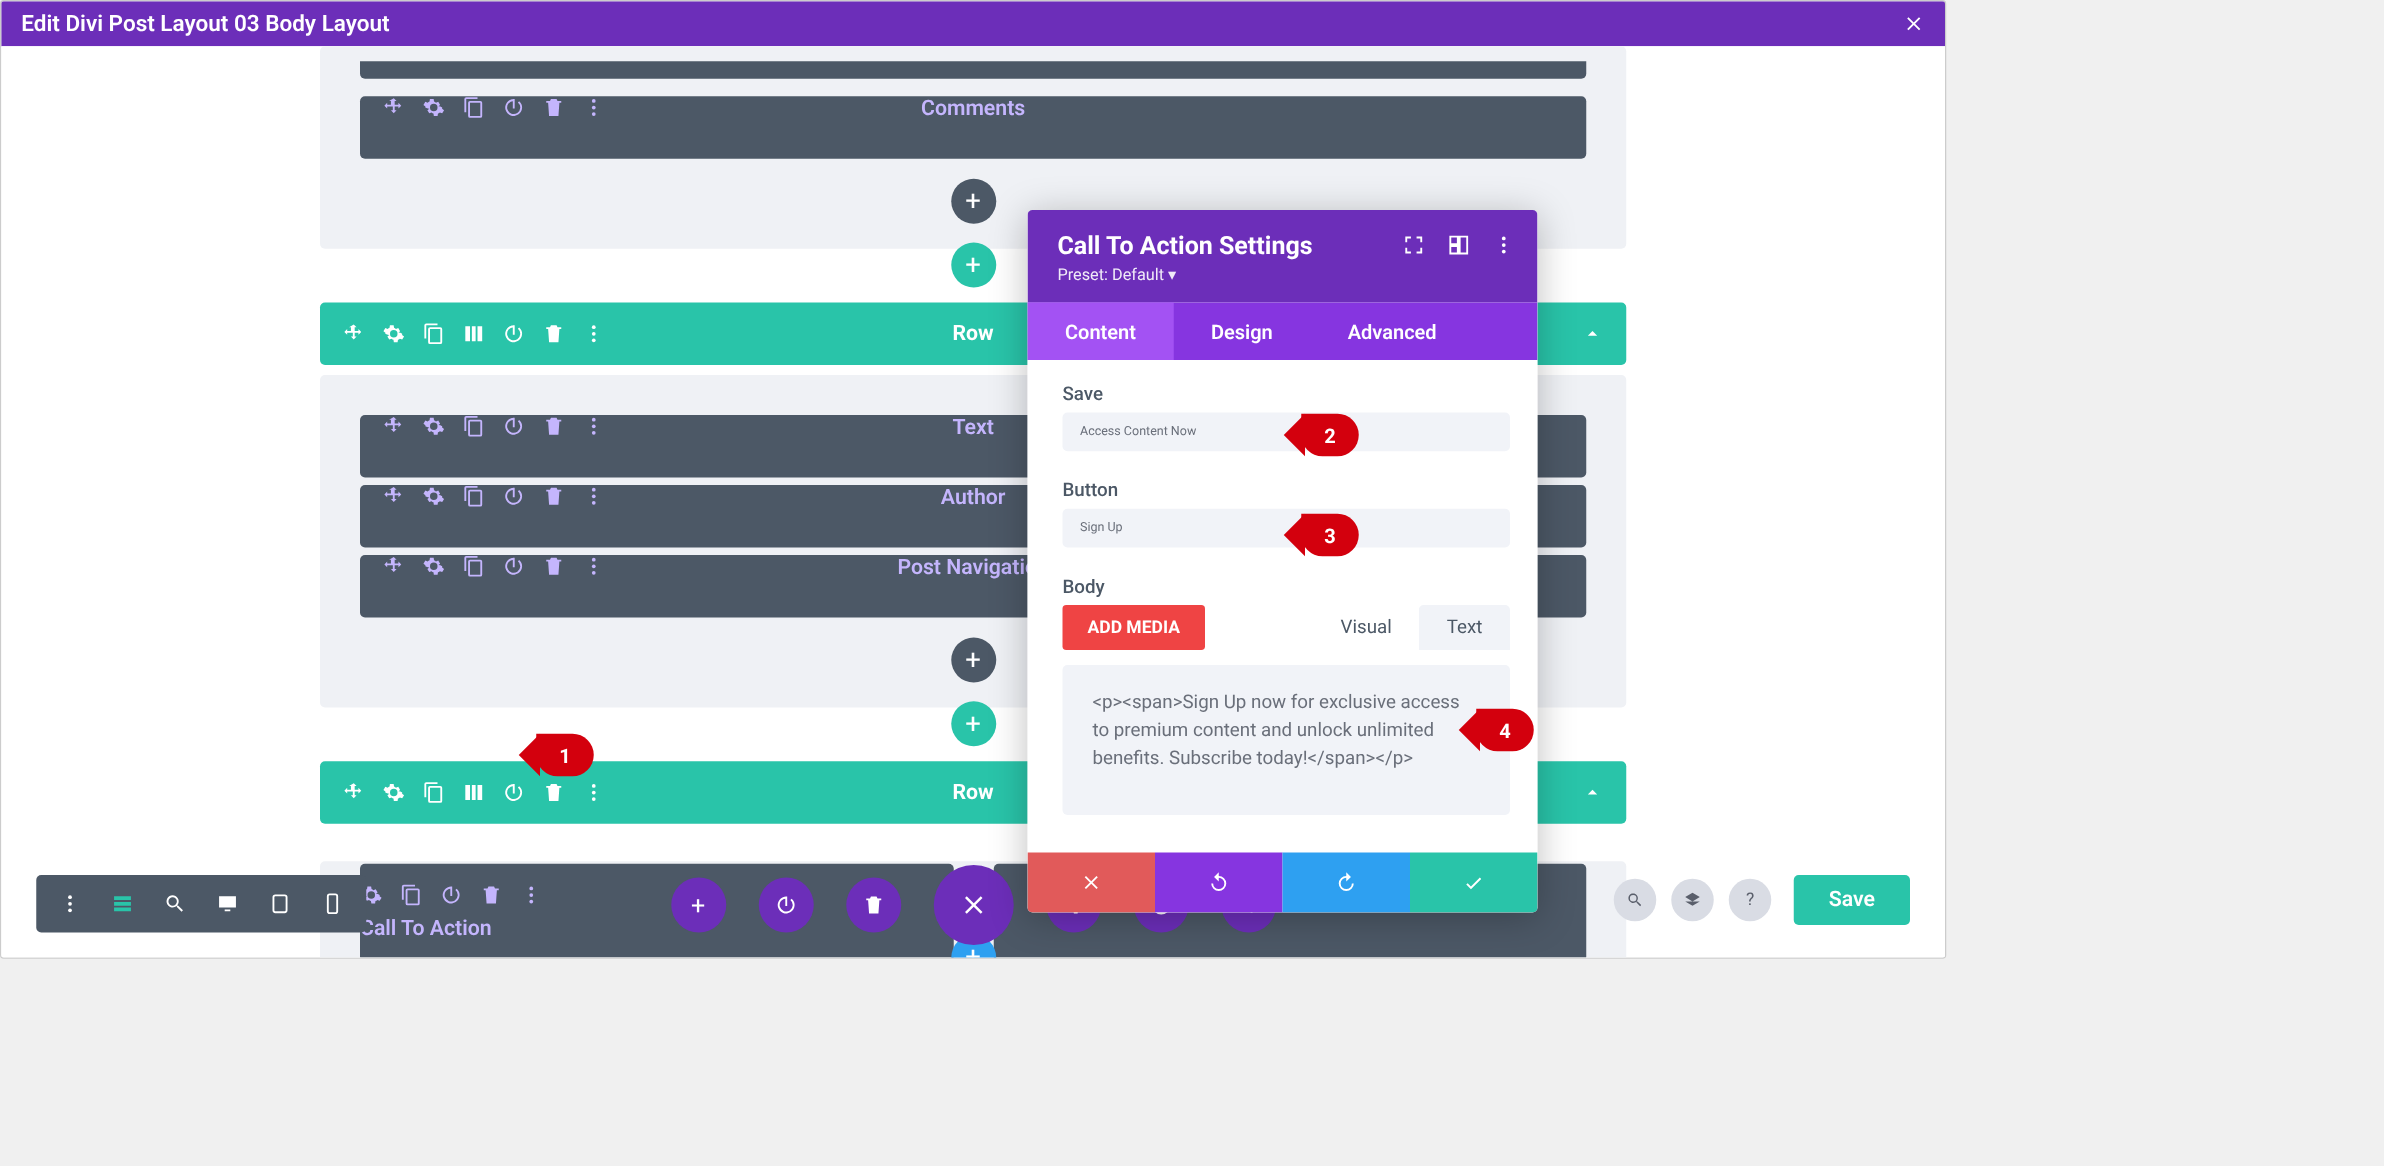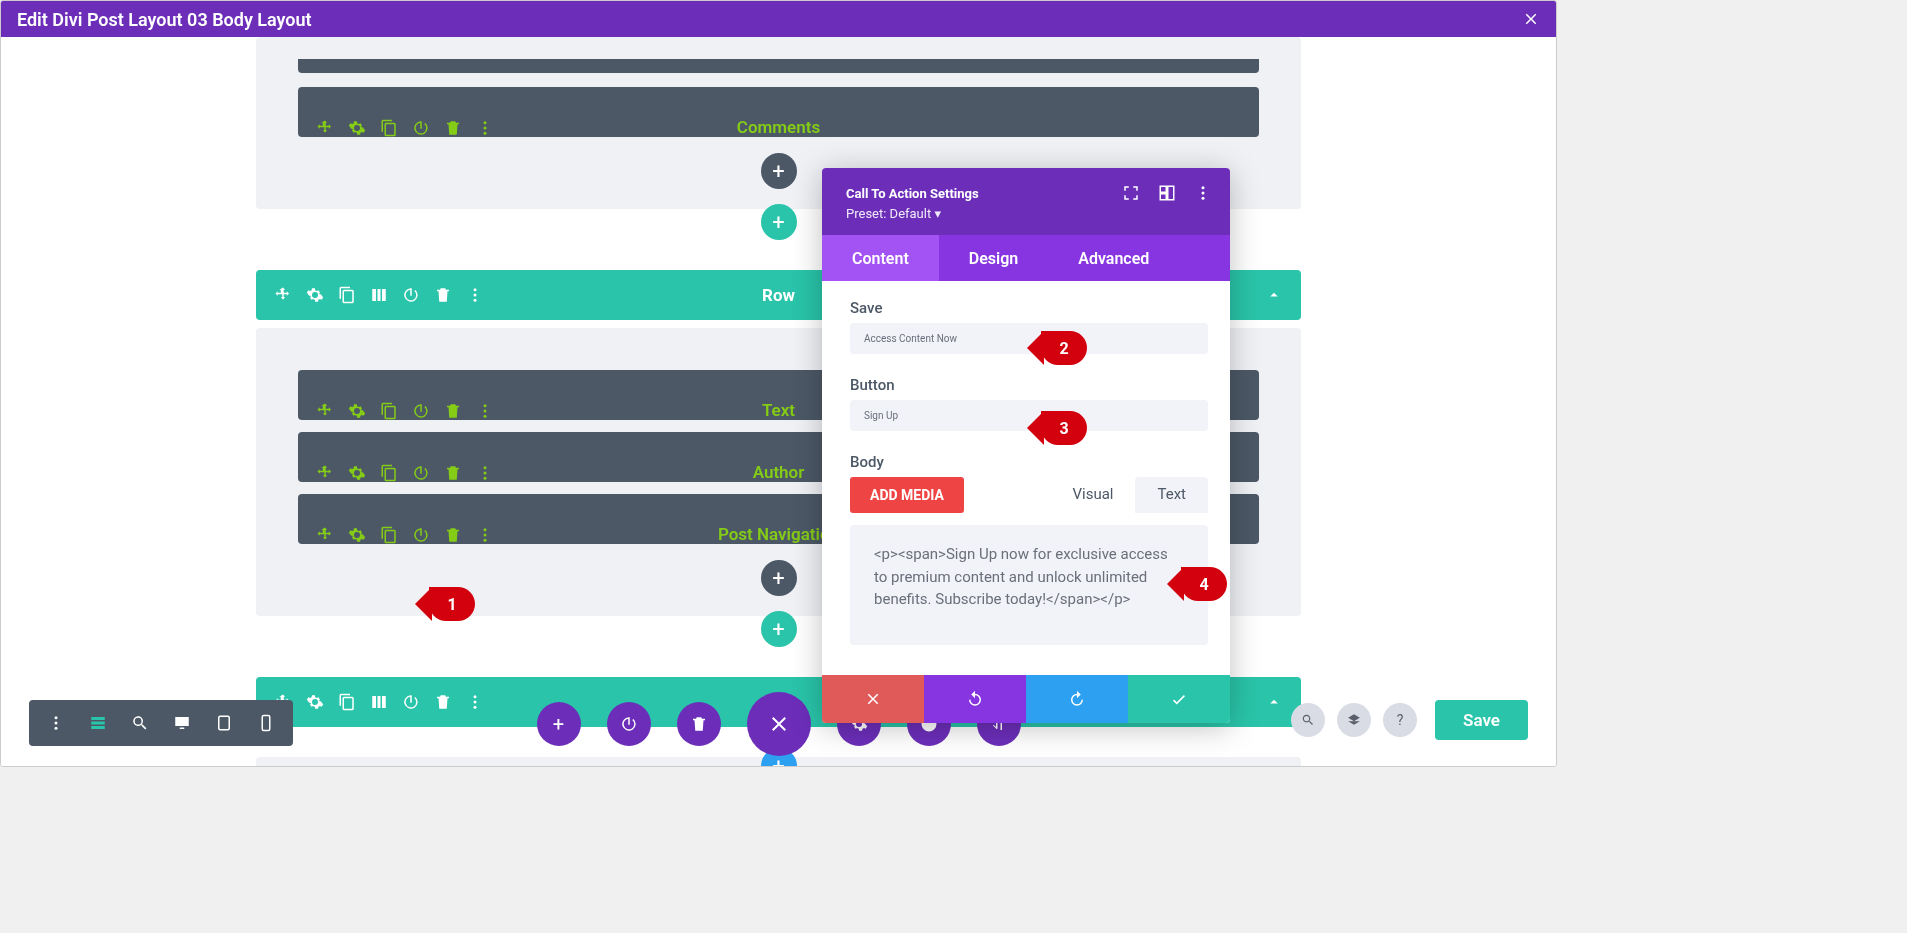--- a/index.html
+++ b/index.html
@@ -11,26 +11,26 @@
 
 .top-bar { height: 36px; background: #6c2eb9; color: #fff; display: flex; align-items: center; padding: 0 16px; font-weight: 600; font-size: 18px; justify-content: space-between; }
 
 
 .content-area { position: absolute; top: 36px; left: 0; right: 0; bottom: 0; background: #fff; padding: 0 255px 0 255px; overflow: hidden; }
 
 
 .light-panel { background: #eff1f5; border-radius: 4px; padding: 0 30px 20px 30px; margin-top: 8px; }
 
 
-.module-bar { background: #4c5866; color: #84cc16; height: 50px; border-radius: 4px; display: flex; align-items: flex-end; position: relative; margin: 12px; }
+.module-bar { background: #4c5866; color: #c4b5fd; height: 50px; border-radius: 4px; display: flex; align-items: flex-start; position: relative; margin: 2px; }
 .module-bar .icons { display: flex; gap: 14px; padding-left: 18px; align-items: center; }
 .module-bar .label { position: absolute; left: 0; right: 0; text-align: center; font-weight: 600; font-size: 17px; pointer-events: none; }
 
 
-.row-bar { background: #29c4a9; color: #fff; height: 50px; border-radius: 4px; display: flex; align-items: center; position: relative; margin-top: 30px; }
+.row-bar { background: #29c4a9; color: #fff; height: 50px; border-radius: 4px; display: flex; align-items: center; position: relative; margin-top: 12px; }
 .row-bar .icons { display: flex; gap: 14px; padding-left: 18px; align-items: center; }
 .row-bar .label { position: absolute; left: 0; right: 0; text-align: center; font-weight: 700; font-size: 17px; pointer-events: none; }
 .row-bar .chevron { position: absolute; right: 18px; }
 
 
 .i { width: 18px; height: 18px; display: inline-flex; align-items: center; justify-content: center; fill: currentColor; }
 .i svg { width: 18px; height: 18px; fill: currentColor; }
 
 
 .circle-btn { width: 36px; height: 36px; border-radius: 50%; display: flex; align-items: center; justify-content: center; color: #fff; margin: 16px auto 0 auto; font-size: 22px; font-weight: 400; }
@@ -40,21 +40,21 @@
 
 .split-row { display: flex; gap: 28px; margin-top: 30px; }
 .split-row .module-bar { flex: 1; height: 78px; flex-direction: column; justify-content: center; }
 .split-row .module-bar .icons { padding: 0; margin-bottom: 8px; }
 .split-row .module-bar .label { position: static; }
 
 
 .settings-modal { position: absolute; left: 821px; top: 167px; width: 408px; background: #fff; border-radius: 4px; box-shadow: 0 4px 30px rgba(0,0,0,.25); z-index: 50; overflow: hidden; }
 .modal-header { background: #6c2eb9; color: #fff; padding: 16px 18px 14px 24px; }
 .modal-header .title-row { display: flex; align-items: center; justify-content: space-between; }
-.modal-header h2 { font-size: 13px; font-weight: 700; }
+.modal-header h2 { font-size: 20px; font-weight: 700; }
 .modal-header .header-icons { display: flex; gap: 18px; }
 .modal-header .preset { font-size: 13px; opacity: .9; margin-top: 4px; }
 .modal-tabs { background: #8635e0; display: flex; height: 46px; }
 .modal-tabs .tab { flex: 0 0 auto; padding: 0 30px; display: flex; align-items: center; color: #fff; font-weight: 600; font-size: 16px; }
 .modal-tabs .tab.active { background: #a352f3; }
 .modal-body { padding: 18px 22px 30px 28px; background: #fff; }
 .field-label { font-size: 15px; color: #4c5866; font-weight: 500; margin-bottom: 6px; }
 .field-input { width: 100%; background: #f1f3f8; border: none; border-radius: 4px; padding: 10px 14px; font-size: 10px; color: #6a6f7a; margin-bottom: 22px; }
 .add-media-btn { background: #ef4444; color: #fff; border: none; padding: 10px 20px; font-weight: 700; font-size: 14px; border-radius: 3px; }
 .editor-tabs { float: right; display: flex; }

